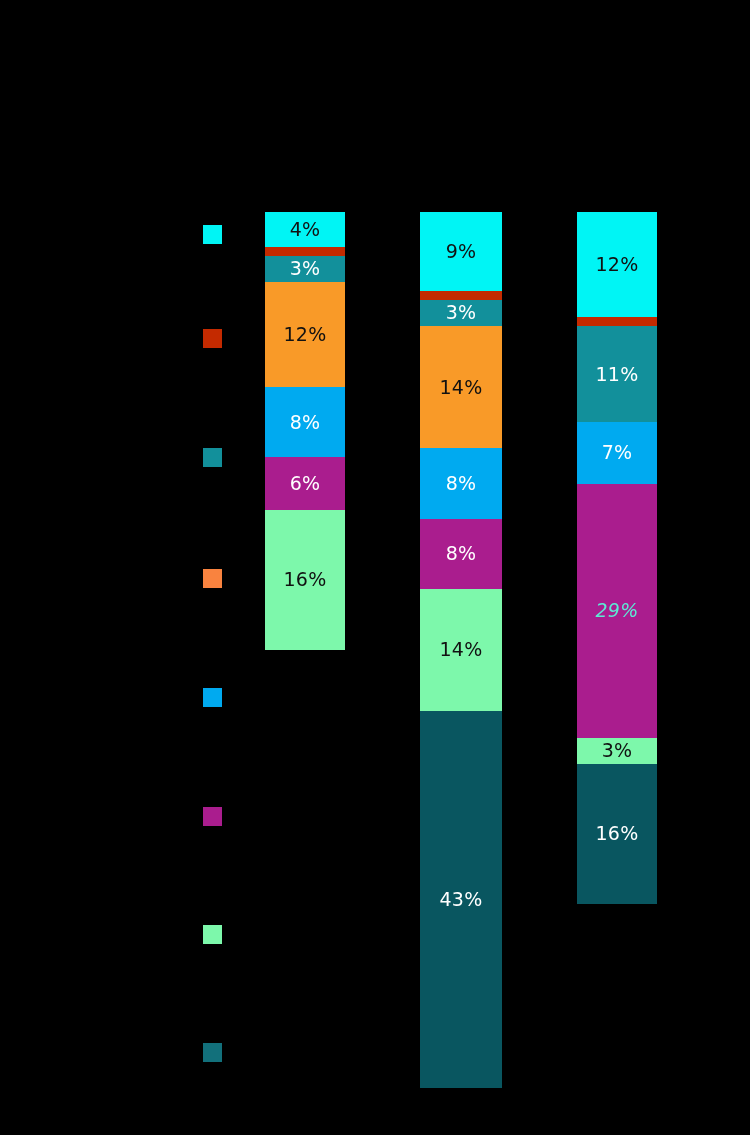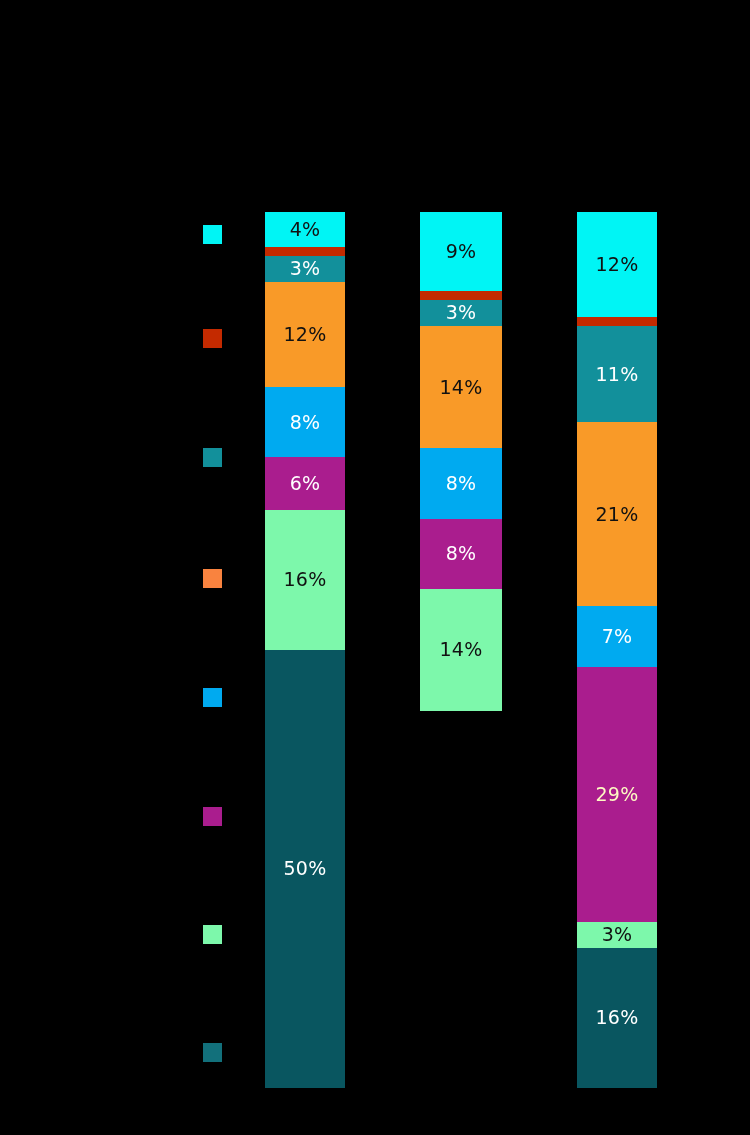--- a/index.html
+++ b/index.html
@@ -116,23 +116,20 @@
           </div>
           <div class="bar-segment" style="background: rgb(0, 170, 240); height: 70.08px;">
             <span class="seg-label" style="color: rgb(255, 255, 255);">8%</span>
           </div>
           <div class="bar-segment" style="background: rgb(170, 29, 142); height: 52.56px;">
             <span class="seg-label" style="color: rgb(255, 255, 255);">6%</span>
           </div>
           <div class="bar-segment" style="background: rgb(125, 248, 171); height: 140.16px;">
             <span class="seg-label" style="color: rgb(17, 17, 17);">16%</span>
           </div>
-          <div class="bar-segment" style="background: rgb(9, 86, 96); height: 438px;">
-            <span class="seg-label" style="color: rgb(255, 255, 255);">50%</span>
-          </div>
         </div>
       </div>
       <div class="bar-column" style="left: 420px; width: 82px; height: 876px;">
         <div class="bar-stack" style="height: 876px;">
           <div class="bar-segment" style="background: rgb(0, 245, 245); height: 78.84px;">
             <span class="seg-label" style="color: rgb(17, 17, 17);">9%</span>
           </div>
           <div class="bar-segment" style="background: rgb(196, 42, 0); height: 8.76px;"></div>
           <div class="bar-segment" style="background: rgb(18, 144, 155); height: 26.28px;">
             <span class="seg-label" style="color: rgb(255, 255, 255);">3%</span>
@@ -142,39 +139,39 @@
           </div>
           <div class="bar-segment" style="background: rgb(0, 170, 240); height: 70.08px;">
             <span class="seg-label" style="color: rgb(255, 255, 255);">8%</span>
           </div>
           <div class="bar-segment" style="background: rgb(170, 29, 142); height: 70.08px;">
             <span class="seg-label" style="color: rgb(255, 255, 255);">8%</span>
           </div>
           <div class="bar-segment" style="background: rgb(125, 248, 171); height: 122.64px;">
             <span class="seg-label" style="color: rgb(17, 17, 17);">14%</span>
           </div>
+          <div class="bar-segment" style="background: rgb(9, 86, 96); height: 376.68px;">
+            <span class="seg-label" style="color: rgb(255, 255, 255);">43%</span>
+          </div>
         </div>
       </div>
       <div class="bar-column" style="left: 577px; width: 80px; height: 876px;">
         <div class="bar-stack" style="height: 876px;">
           <div class="bar-segment" style="background: rgb(0, 245, 245); height: 105.12px;">
             <span class="seg-label" style="color: rgb(17, 17, 17);">12%</span>
           </div>
           <div class="bar-segment" style="background: rgb(196, 42, 0); height: 8.76px;"></div>
           <div class="bar-segment" style="background: rgb(18, 144, 155); height: 96.36px;">
             <span class="seg-label" style="color: #ffffff;">11%</span>
           </div>
-          <div class="bar-segment" style="background: rgb(249, 154, 40); height: 183.96px;">
-            <span class="seg-label" style="color: rgb(17, 17, 17);">21%</span>
-          </div>
           <div class="bar-segment" style="background: rgb(0, 170, 240); height: 61.32px;">
             <span class="seg-label" style="color: rgb(255, 255, 255);">7%</span>
           </div>
           <div class="bar-segment" style="background: rgb(170, 29, 142); height: 254.04px;">
-            <span class="seg-label" style="color: #fef9c3;">29%</span>
+            <span class="seg-label" style="color: #5eead4; font-style: italic;">29%</span>
           </div>
           <div class="bar-segment" style="background: rgb(125, 248, 171); height: 26.28px;">
             <span class="seg-label" style="color: rgb(17, 17, 17);">3%</span>
           </div>
           <div class="bar-segment" style="background: rgb(9, 86, 96); height: 140.16px;">
             <span class="seg-label" style="color: rgb(255, 255, 255);">16%</span>
           </div>
         </div>
       </div>
     </div>

